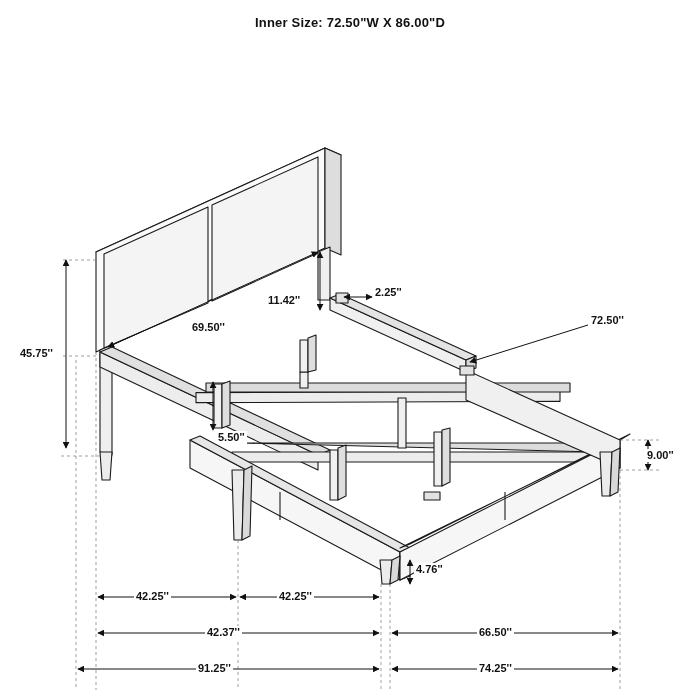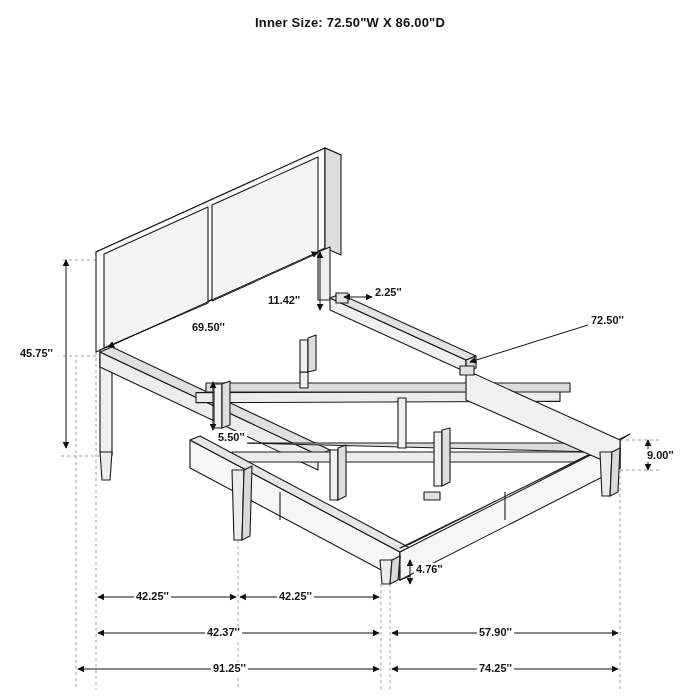--- a/index.html
+++ b/index.html
@@ -184,17 +184,17 @@
   <div class="dimlabel" style="left:190px; top:321px;">69.50''</div>
   <div class="dimlabel" style="left:266px; top:294px;">11.42''</div>
   <div class="dimlabel" style="left:373px; top:286px;">2.25''</div>
   <div class="dimlabel" style="left:589px; top:314px;">72.50''</div>
   <div class="dimlabel" style="left:216px; top:385px;margin-top:46px;">5.50''</div>
   <div class="dimlabel" style="left:645px; top:437px;margin-top:12px;">9.00''</div>
   <div class="dimlabel" style="left:414px; top:563px;">4.76''</div>
   <div class="dimlabel" style="left:134px; top:590px;">42.25''</div>
   <div class="dimlabel" style="left:277px; top:590px;">42.25''</div>
   <div class="dimlabel" style="left:205px; top:626px;">42.37''</div>
-  <div class="dimlabel" style="left:477px; top:626px;">57.90''</div>
-  <div class="dimlabel" style="left:196px; top:662px;margin-left:15px;">91.25''</div>
+  <div class="dimlabel" style="left:477px; top:626px;">66.50''</div>
+  <div class="dimlabel" style="left:196px; top:662px;">91.25''</div>
   <div class="dimlabel" style="left:477px; top:662px;">74.25''</div>
 
 </div>
 
 </body></html>

